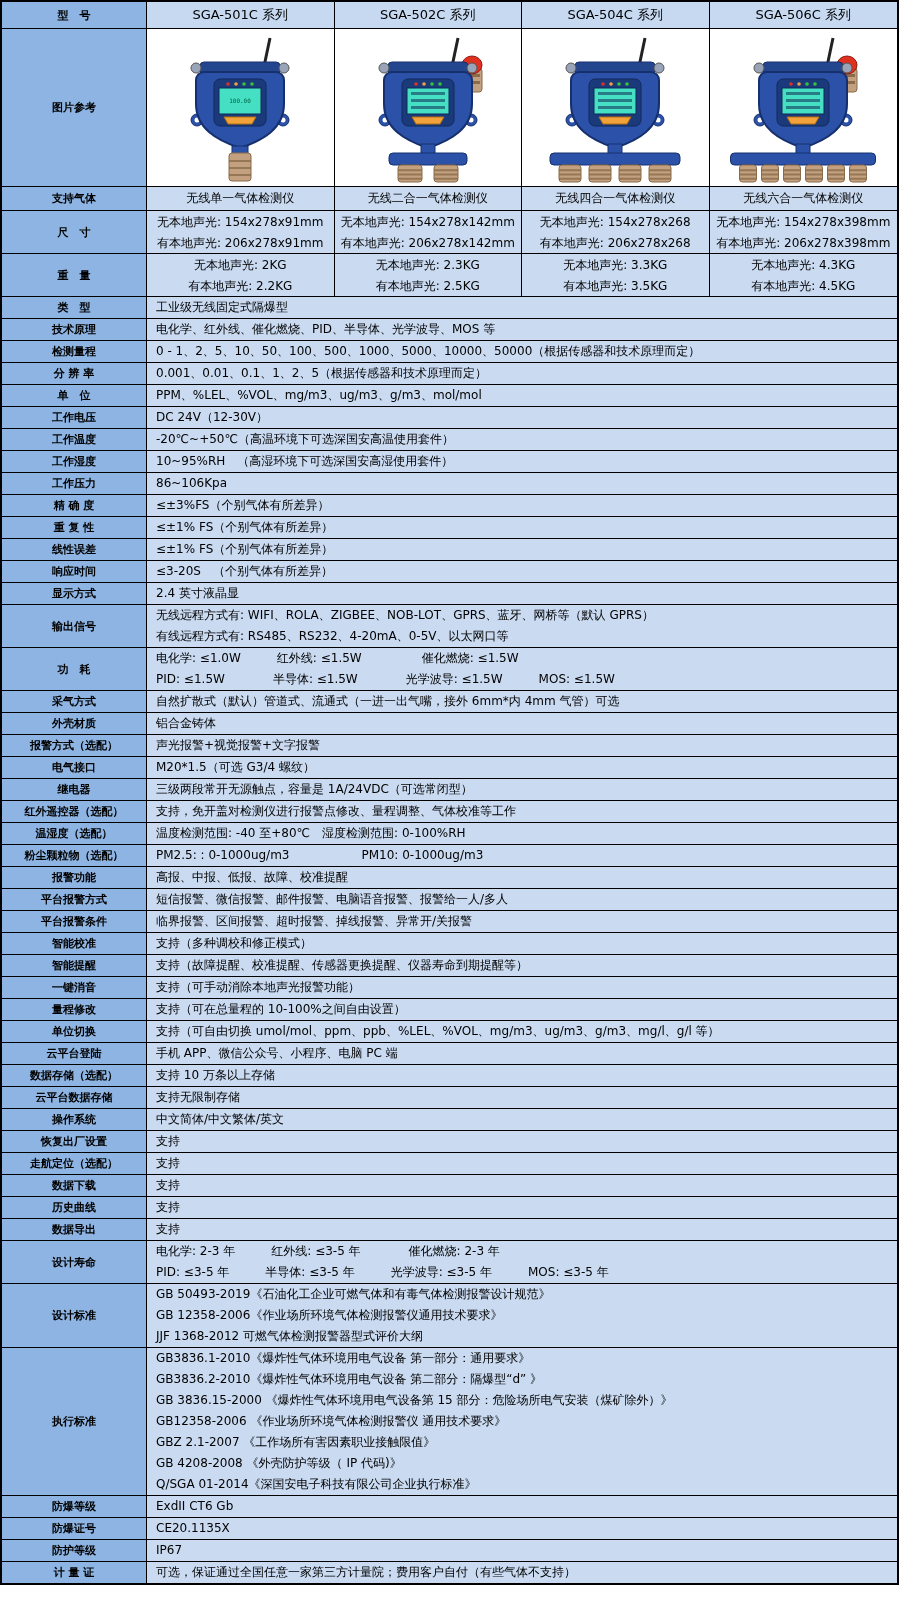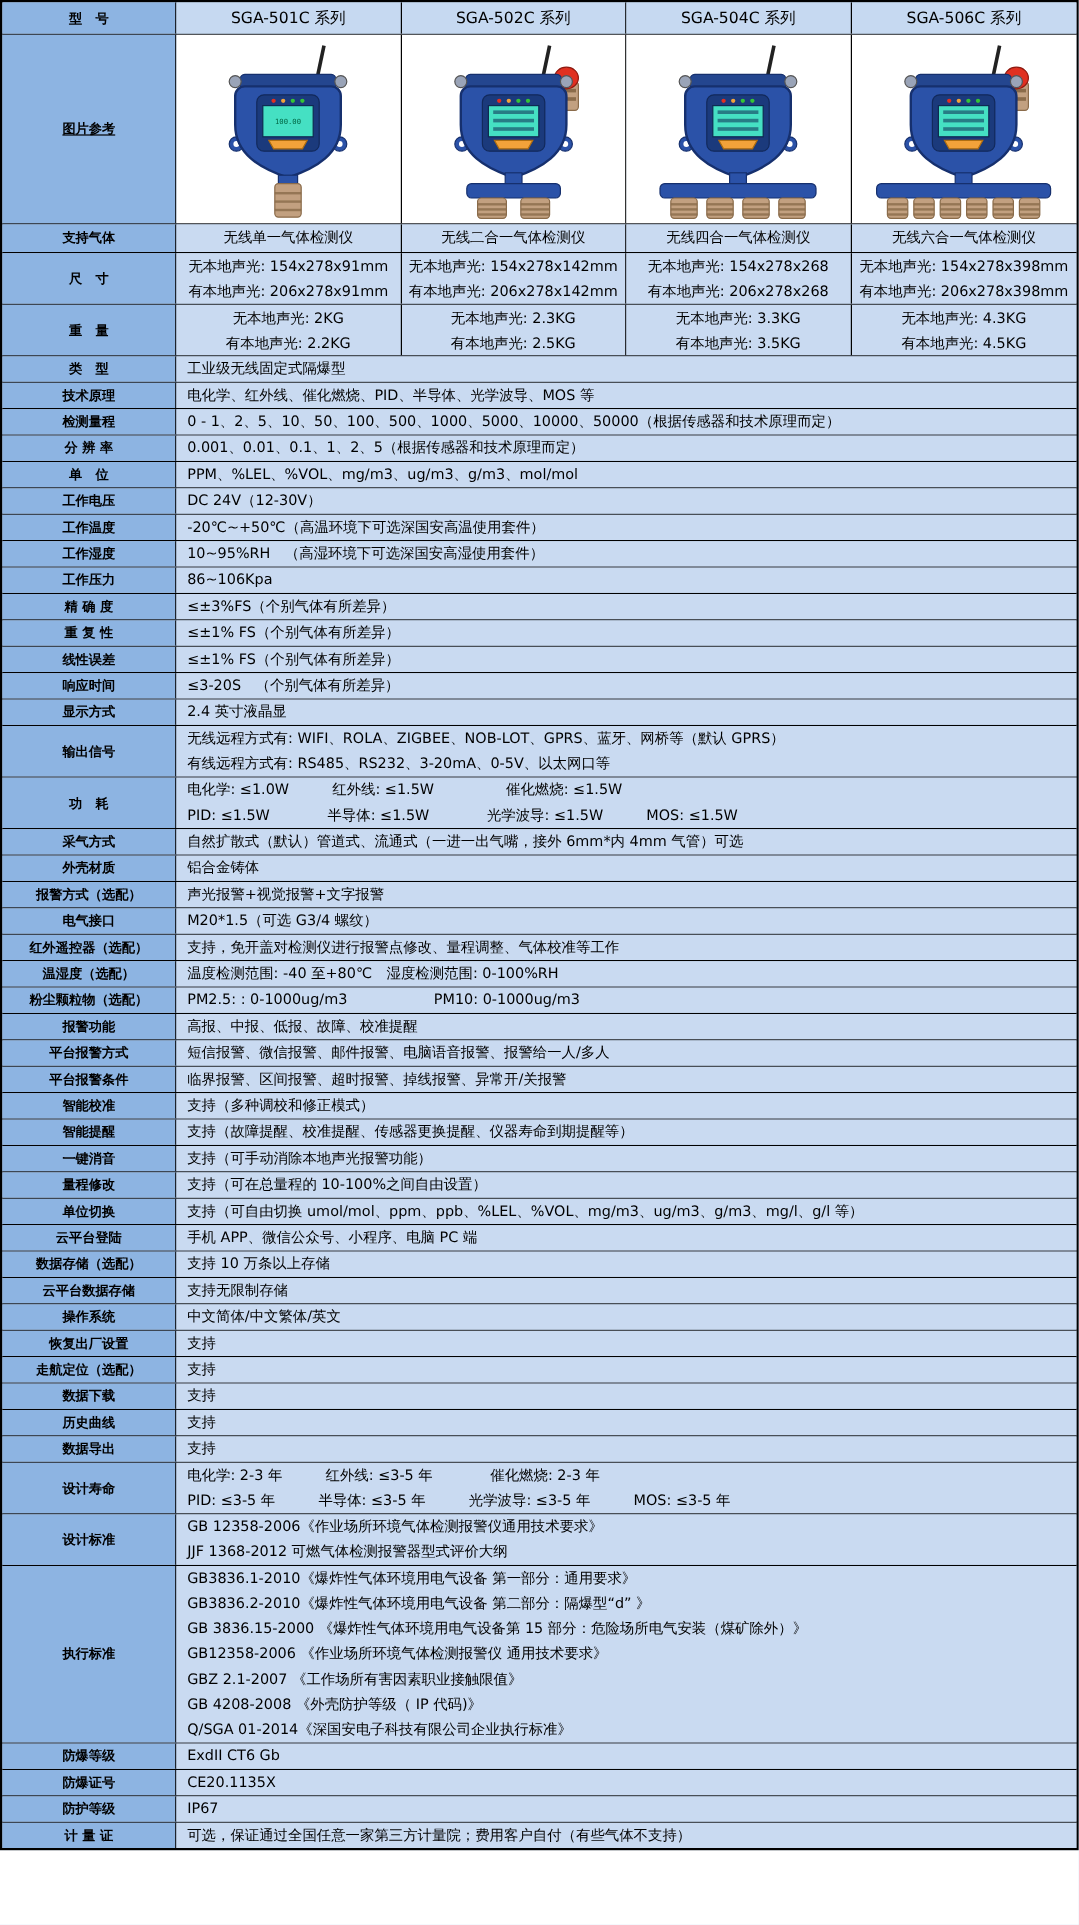--- a/index.html
+++ b/index.html
@@ -9,21 +9,21 @@
   .row.cols{grid-template-columns:145px repeat(4,1fr);}
   .row:last-child{border-bottom:none;}
   .cell{border-right:1px solid #000;box-sizing:border-box;overflow:hidden;min-width:0;}
   .row .cell:last-child{border-right:none;}
   .label{background:#8DB4E2;font-weight:bold;font-size:11px;display:flex;align-items:center;justify-content:center;text-align:center;padding:1px 2px;}
   .mhead{background:#C6D9F1;font-weight:normal;font-size:13px;display:flex;align-items:center;justify-content:center;height:26px;}
   .header-row .label{height:26px;}
   .val{background:#C9DAF1;font-size:12px;display:flex;flex-direction:column;justify-content:center;}
   .line{height:21px;line-height:21px;padding-left:9px;white-space:pre;overflow:hidden;}
   .center .line{padding-left:0;text-align:center;}
-  .image-row .cell{height:157px;text-decoration:underline;}
+  .image-row .cell{height:157px;}
   .image-cell{background:#ffffff;display:flex;align-items:center;justify-content:center;}
   .gas-row .cell{height:23px;}
   .mini-rows .cell{height:42px;}
   .mini-rows .val{justify-content:space-around;}
   .mini-rows .line{height:20px;line-height:20px;text-align:center;}
 </style>
 </head>
 <body>
 
 <div class="table">
@@ -335,21 +335,21 @@
       <div class="row spec">
         <div class="cell label">显示方式</div>
         <div class="cell val">
           <div class="line">2.4 英寸液晶显</div>
         </div>
       </div>
       <div class="row spec">
         <div class="cell label">输出信号</div>
         <div class="cell val">
           <div class="line">无线远程方式有: WIFI、ROLA、ZIGBEE、NOB-LOT、GPRS、蓝牙、网桥等（默认 GPRS）</div>
-          <div class="line">有线远程方式有: RS485、RS232、3-20mA、0-5V、以太网口等</div>
+          <div class="line">有线远程方式有: RS485、RS232、4-20mA、0-5V、以太网口等</div>
         </div>
       </div>
       <div class="row spec">
         <div class="cell label">功　耗</div>
         <div class="cell val">
           <div class="line">电化学: ≤1.0W　　　红外线: ≤1.5W　　　　　催化燃烧: ≤1.5W</div>
           <div class="line">PID: ≤1.5W　　　　半导体: ≤1.5W　　　　光学波导: ≤1.5W　　　MOS: ≤1.5W</div>
         </div>
       </div>
       <div class="row spec">
@@ -370,20 +370,26 @@
           <div class="line">声光报警+视觉报警+文字报警</div>
         </div>
       </div>
       <div class="row spec">
         <div class="cell label">电气接口</div>
         <div class="cell val">
           <div class="line">M20*1.5（可选 G3/4 螺纹）</div>
         </div>
       </div>
       <div class="row spec">
+        <div class="cell label">继电器</div>
+        <div class="cell val">
+          <div class="line">三级两段常开无源触点，容量是 1A/24VDC（可选常闭型）</div>
+        </div>
+      </div>
+      <div class="row spec">
         <div class="cell label">红外遥控器（选配）</div>
         <div class="cell val">
           <div class="line">支持，免开盖对检测仪进行报警点修改、量程调整、气体校准等工作</div>
         </div>
       </div>
       <div class="row spec">
         <div class="cell label">温湿度（选配）</div>
         <div class="cell val">
           <div class="line">温度检测范围: -40 至+80℃　湿度检测范围: 0-100%RH</div>
         </div>
@@ -499,20 +505,21 @@
       <div class="row spec">
         <div class="cell label">设计寿命</div>
         <div class="cell val">
           <div class="line">电化学: 2-3 年　　　红外线: ≤3-5 年　　　　催化燃烧: 2-3 年</div>
           <div class="line">PID: ≤3-5 年　　　半导体: ≤3-5 年　　　光学波导: ≤3-5 年　　　MOS: ≤3-5 年</div>
         </div>
       </div>
       <div class="row spec">
         <div class="cell label">设计标准</div>
         <div class="cell val">
+          <div class="line">GB 50493-2019《石油化工企业可燃气体和有毒气体检测报警设计规范》</div>
           <div class="line">GB 12358-2006《作业场所环境气体检测报警仪通用技术要求》</div>
           <div class="line">JJF 1368-2012 可燃气体检测报警器型式评价大纲</div>
         </div>
       </div>
       <div class="row spec">
         <div class="cell label">执行标准</div>
         <div class="cell val">
           <div class="line">GB3836.1-2010《爆炸性气体环境用电气设备 第一部分：通用要求》</div>
           <div class="line">GB3836.2-2010《爆炸性气体环境用电气设备 第二部分：隔爆型“d” 》</div>
           <div class="line">GB 3836.15-2000 《爆炸性气体环境用电气设备第 15 部分：危险场所电气安装（煤矿除外）》</div>

